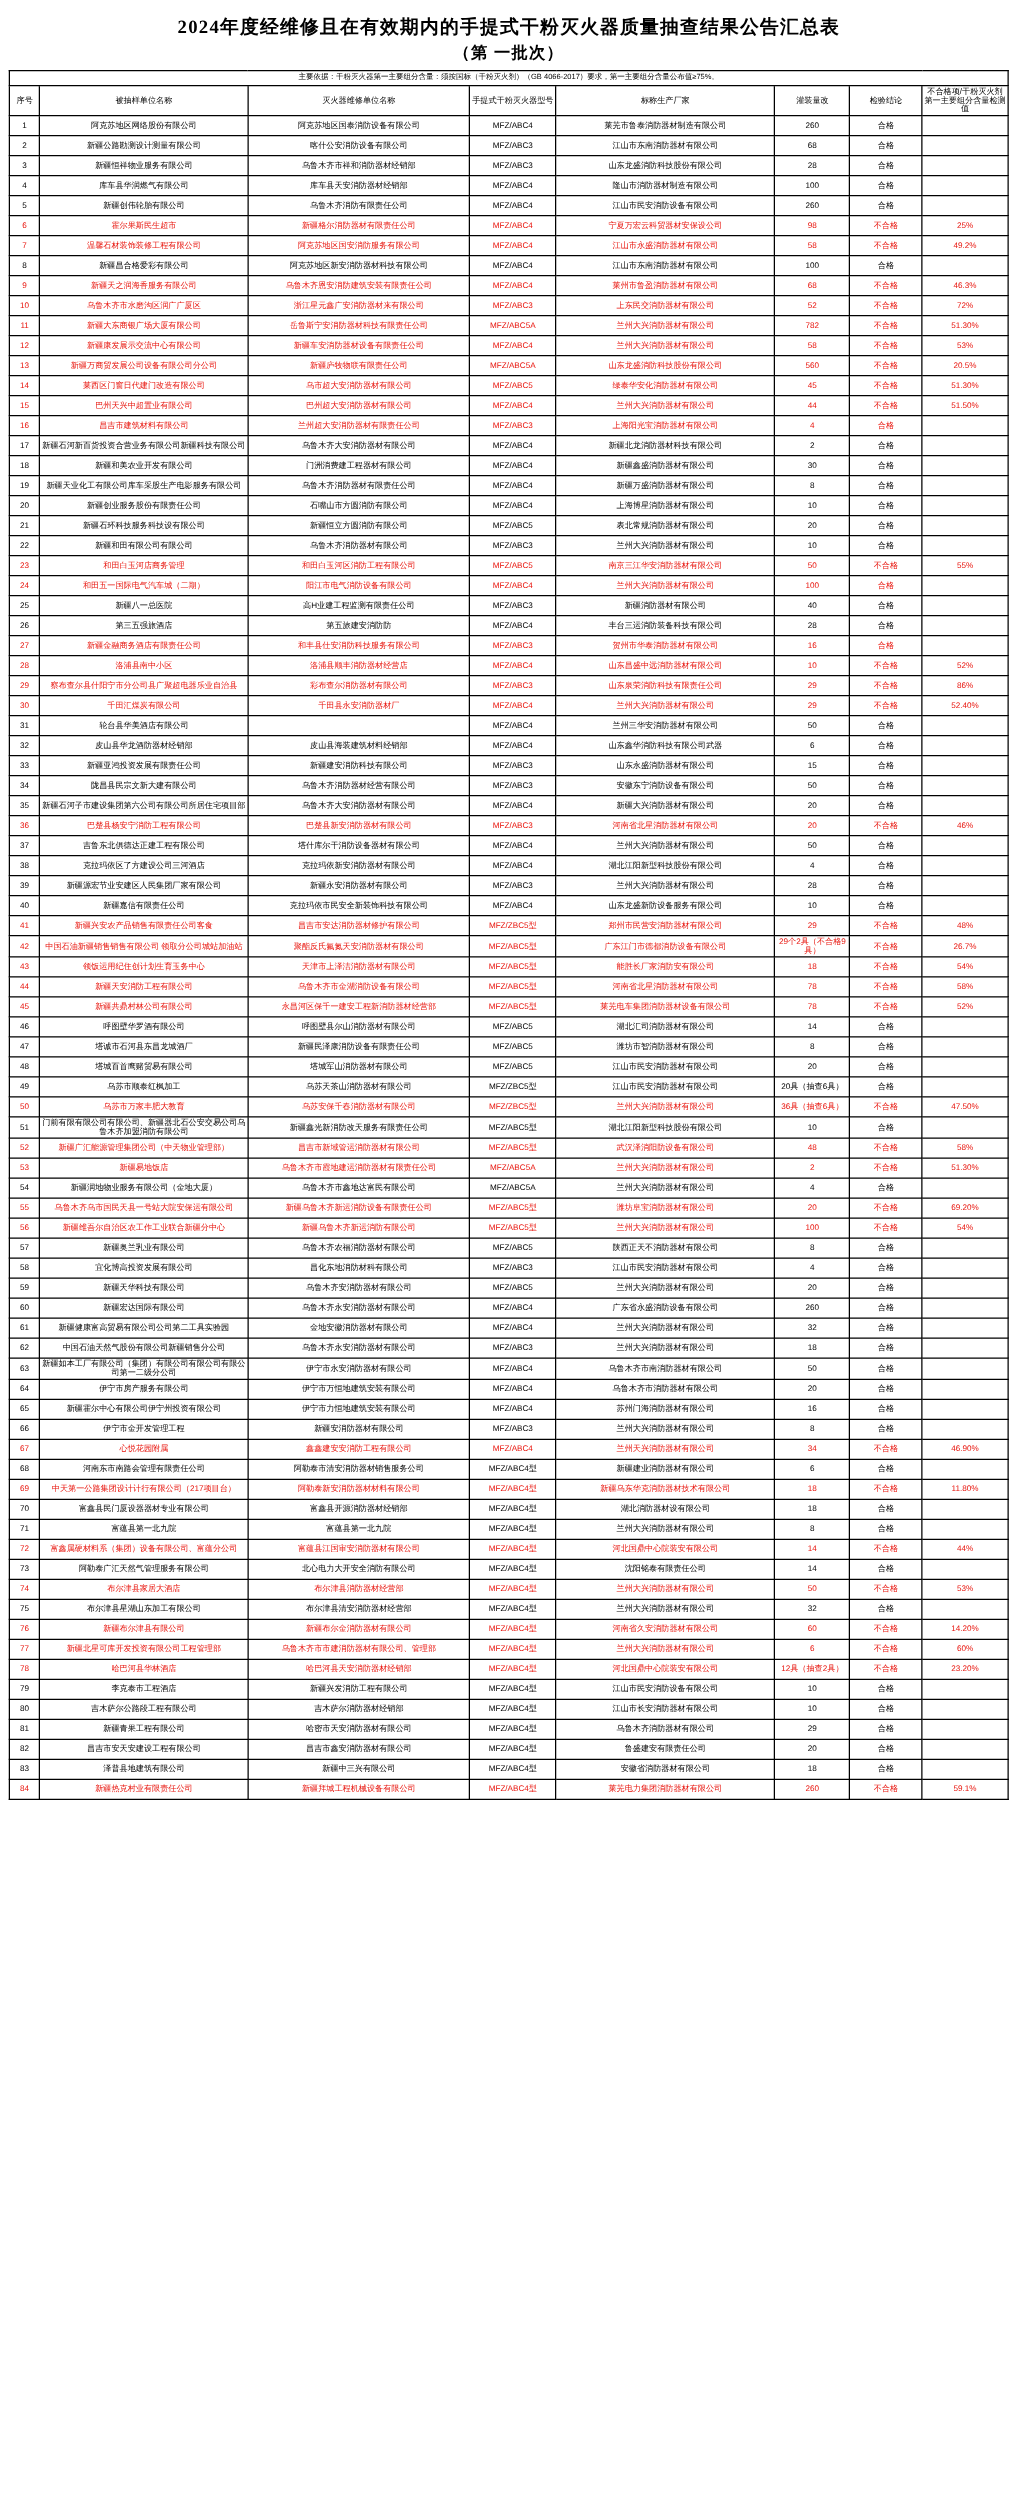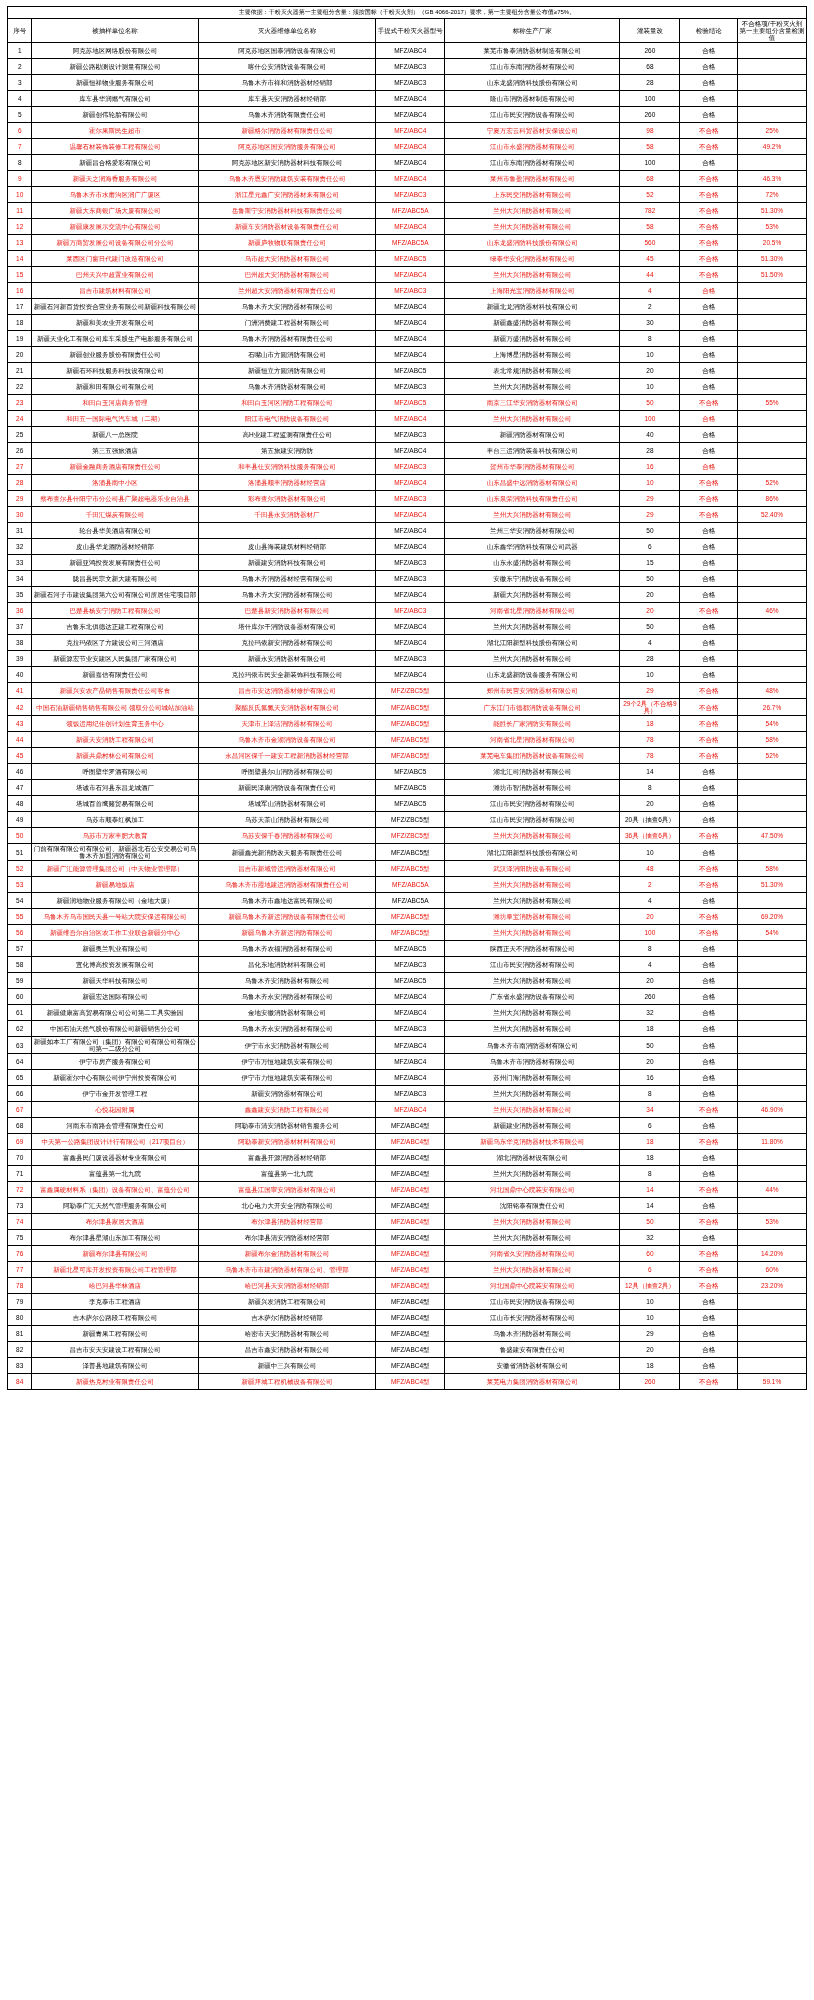--- a/index.html
+++ b/index.html
@@ -18,20 +18,22 @@
   .c5{width:54px;}
   .c6{width:52px;}
   .c7{width:62px;}
   tr.row td{height:13px;}
   .red{color:#e8120a;}
 </style>
 </head>
 <body>
 
 <div class="page">
+  <div class="title">2024年度经维修且在有效期内的手提式干粉灭火器质量抽查结果公告汇总表</div>
+  <div class="subtitle">（第 一批次）</div>
 
   <table>
     <colgroup>
       <col class="c0">
         <col class="c1">
         <col class="c2">
         <col class="c3">
         <col class="c4">
         <col class="c5">
         <col class="c6">

